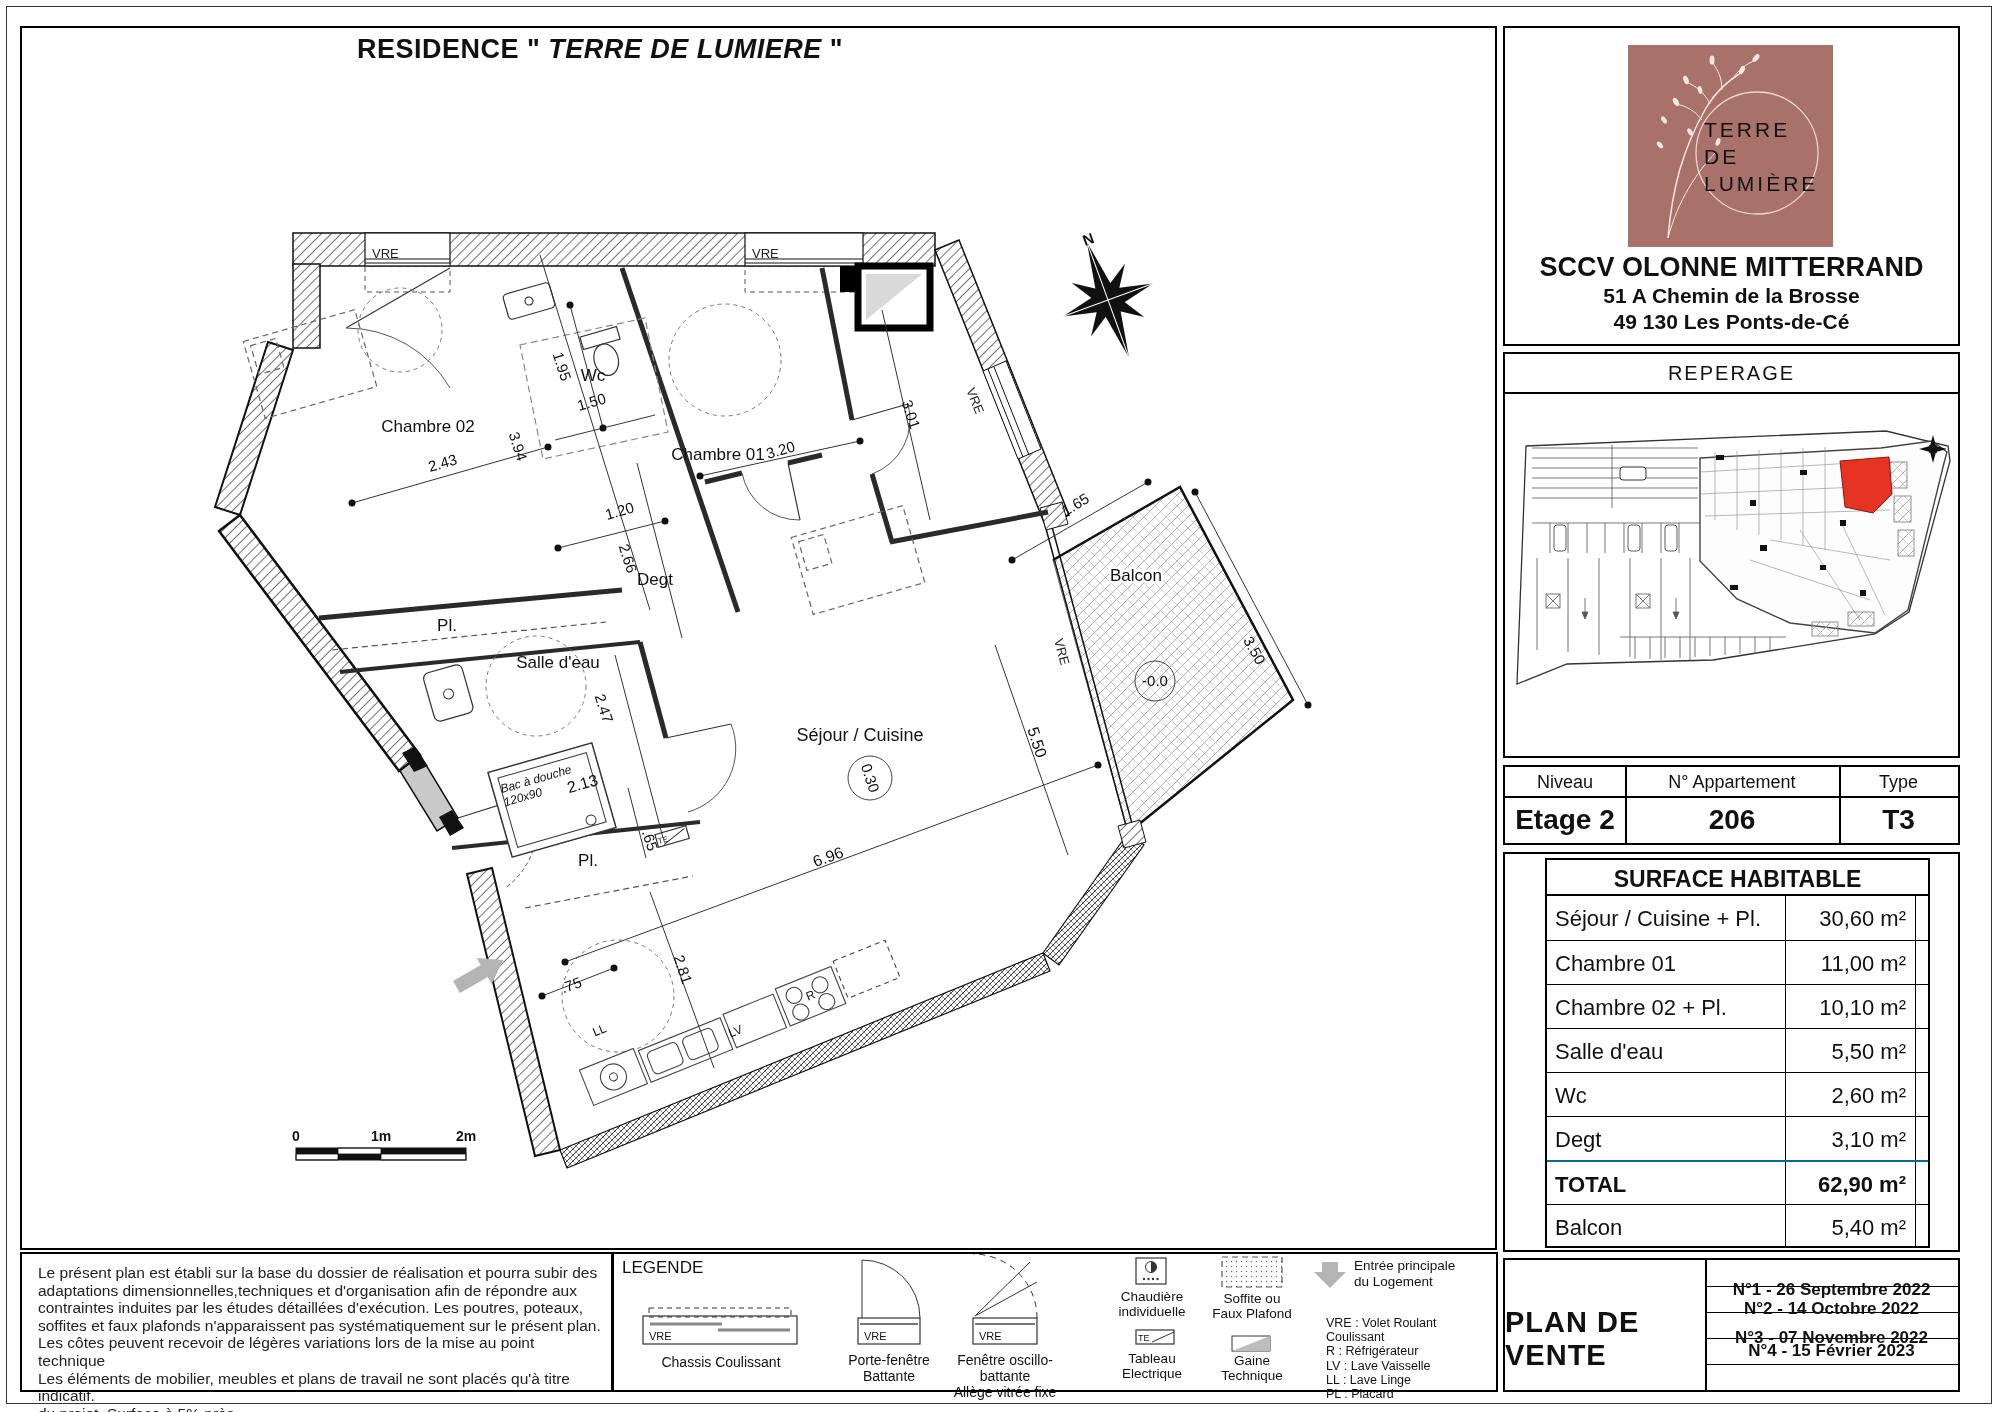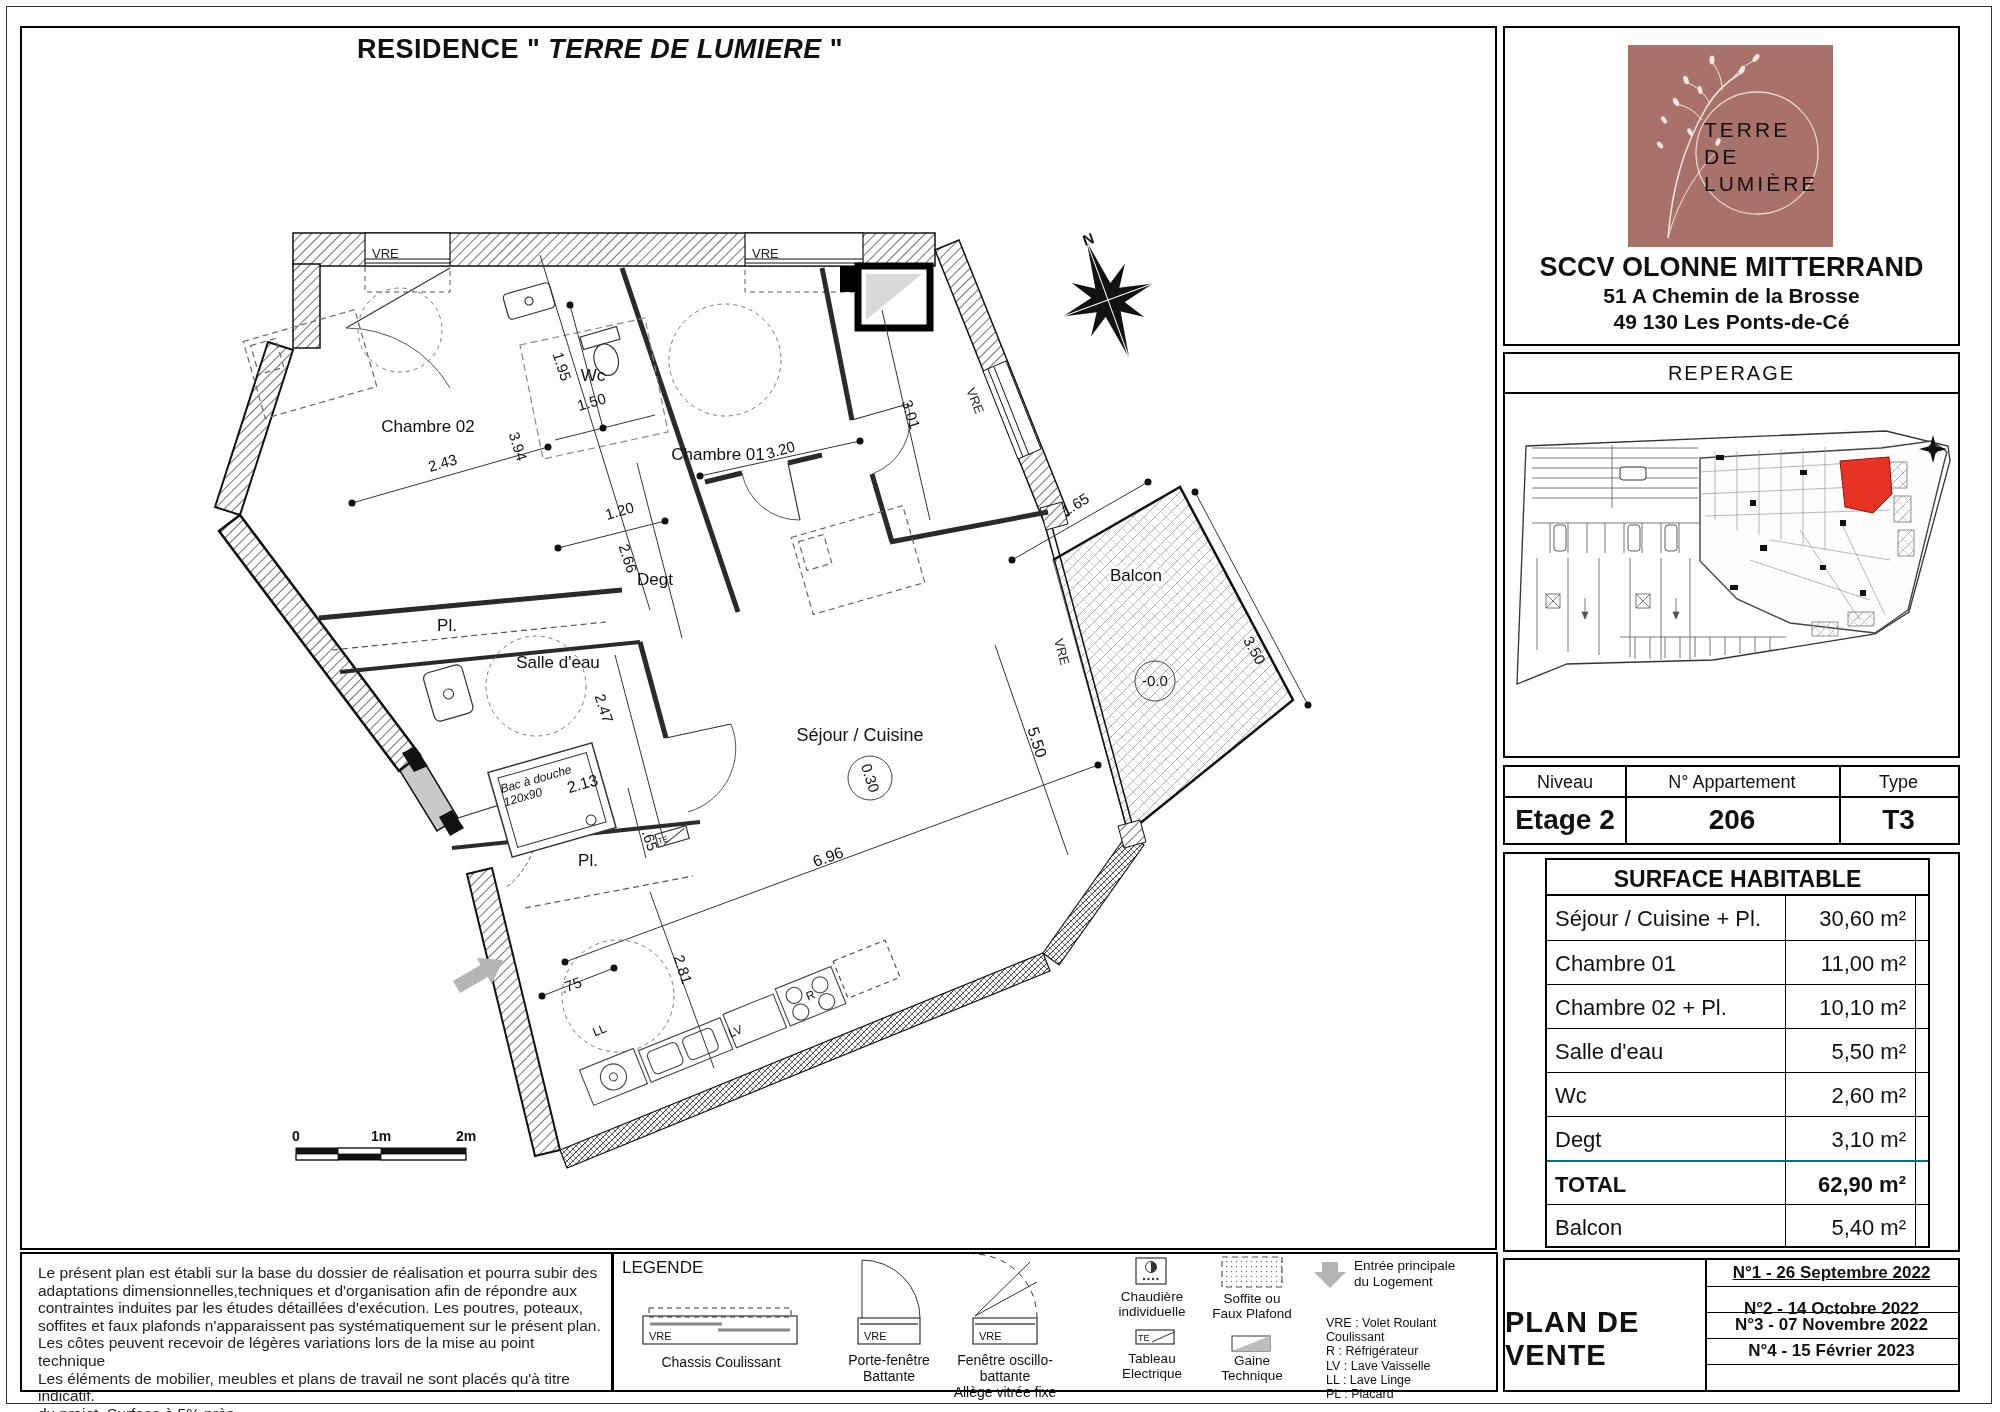--- a/index.html
+++ b/index.html
@@ -586,27 +586,27 @@
     <div class="abs" style="left:0;top:344px;width:100%;height:42px;border-top:1.5px solid #000;">
       <span class="abs" style="left:8px;top:10px;font-size:22px;">Balcon</span>
       <span class="abs" style="right:22px;top:10px;font-size:22px;">5,40 m²</span>
     </div>
   </div>
 
   <div class="box" style="left:1503px;top:1258px;width:457px;height:134px;">
     <div class="abs" style="left:200px;top:0;height:100%;border-left:2px solid #000;"></div>
     <div class="abs" style="left:0;top:46px;width:200px;text-align:left;font-size:29px;font-weight:600;letter-spacing:1px;">PLAN  DE  VENTE</div>
     <div class="abs" style="left:200px;top:0;width:253px;height:26px;border-bottom:1.5px solid #000;">
-      <div class="center" style="font-size:17px;font-weight:600;padding-top:3px;text-decoration:underline;">N°1 - 26 Septembre 2022</div>
+      <div class="center" style="font-size:17px;font-weight:600;padding-top:20px;">N°1 - 26 Septembre 2022</div>
     </div>
     <div class="abs" style="left:200px;top:26px;width:253px;height:26px;border-bottom:1.5px solid #000;">
       <div class="center" style="font-size:17px;font-weight:600;padding-top:13px;">N°2 - 14 Octobre 2022</div>
     </div>
     <div class="abs" style="left:200px;top:52px;width:253px;height:26px;border-bottom:1.5px solid #000;">
-      <div class="center" style="font-size:17px;font-weight:600;padding-top:3px;">N°3 - 07 Novembre 2022</div>
+      <div class="center" style="font-size:17px;font-weight:600;padding-top:16px;">N°3 - 07 Novembre 2022</div>
     </div>
     <div class="abs" style="left:200px;top:78px;width:253px;height:26px;border-bottom:1.5px solid #000;">
       <div class="center" style="font-size:17px;font-weight:600;padding-top:3px;">N°4 - 15 Février 2023</div>
     </div>
     <div class="abs" style="left:200px;top:104px;width:253px;height:25px;">
       <div class="center" style="font-size:17px;"></div>
     </div>
   </div>
 
 </div>

